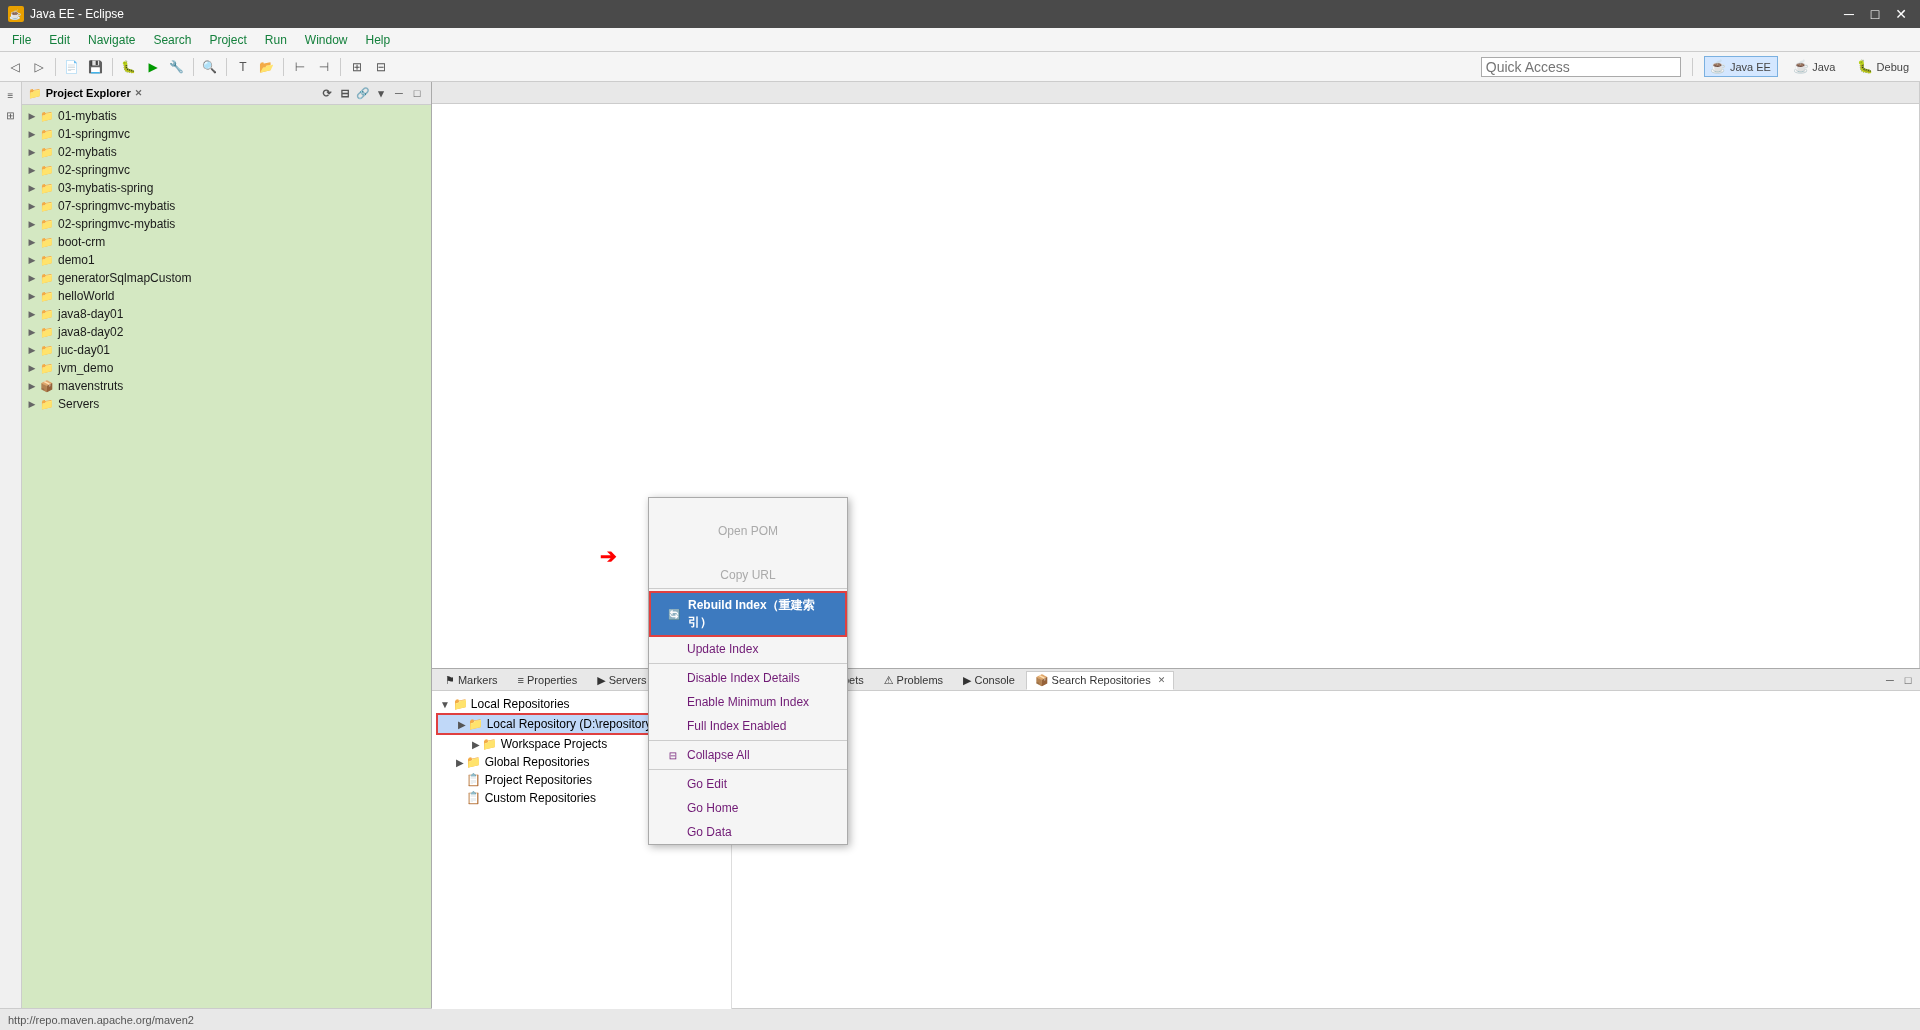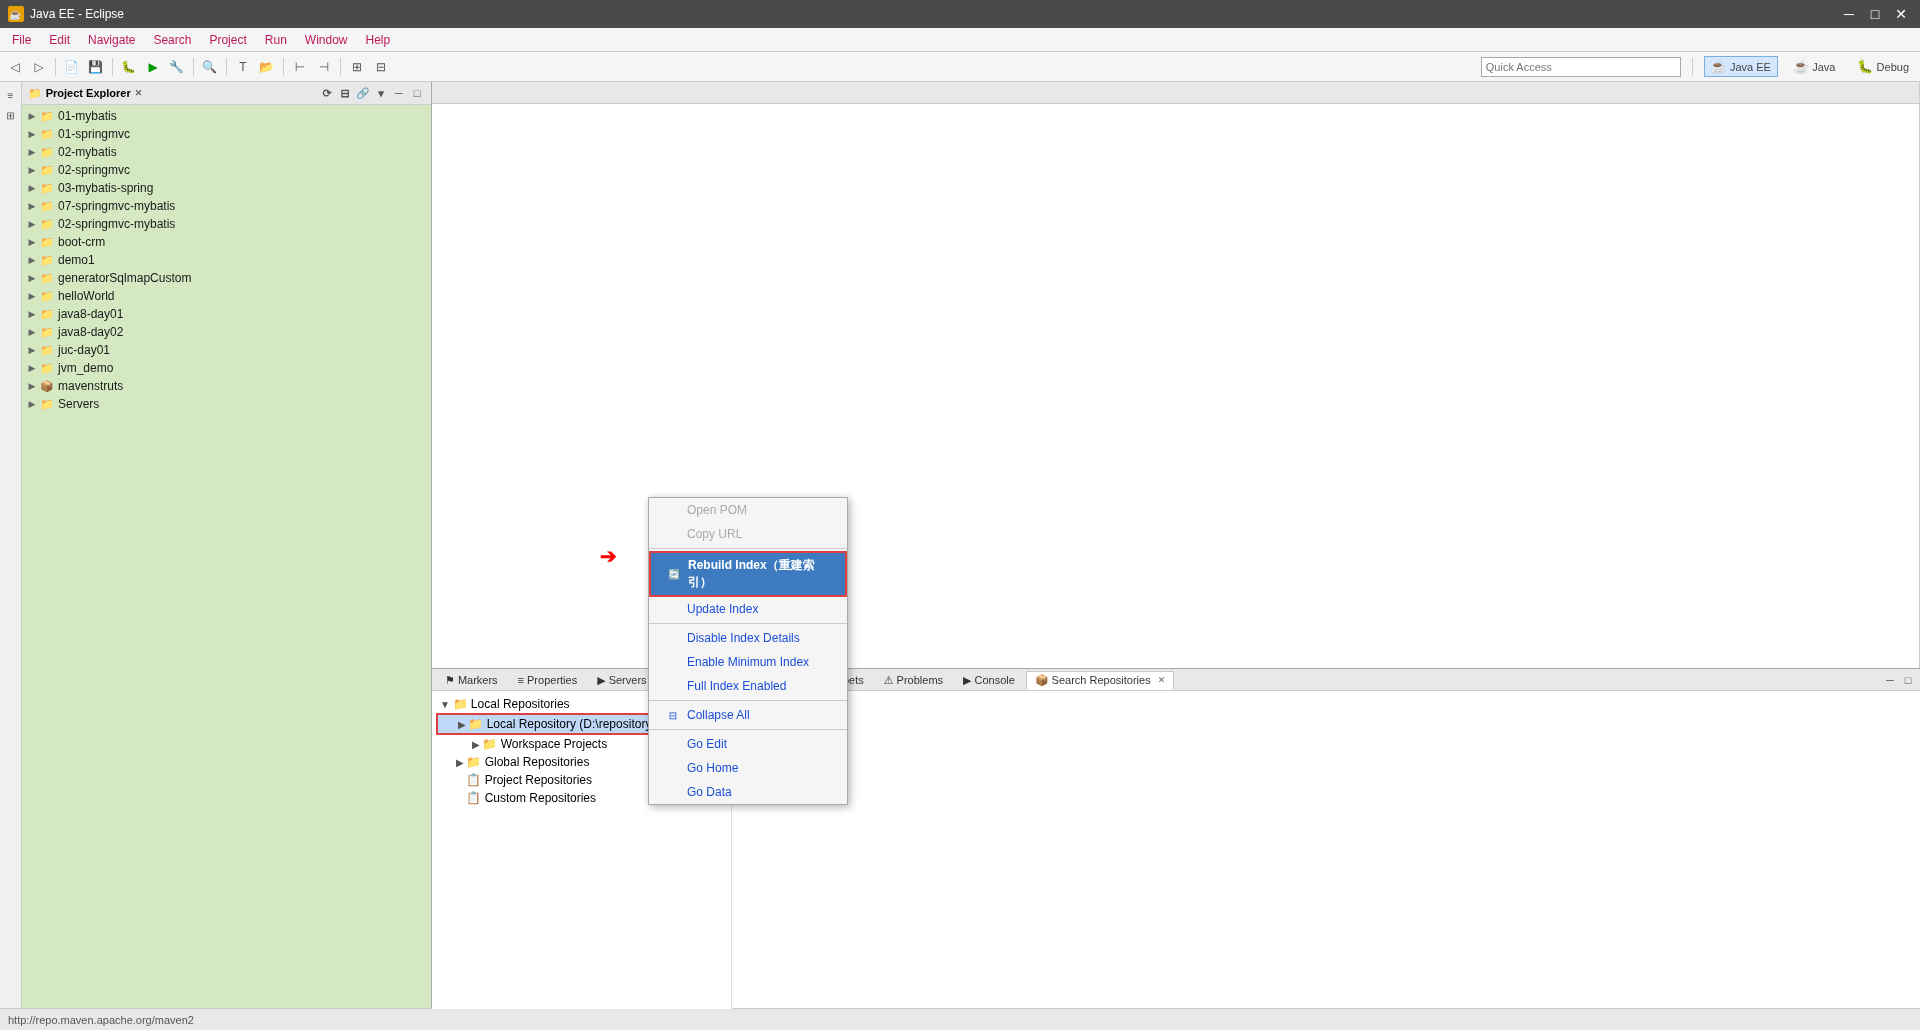--- a/index.html
+++ b/index.html
@@ -28,21 +28,21 @@
       display: flex;
       align-items: center;
       padding: 0 4px;
       border-bottom: 1px solid #ccc;
       gap: 2px;
     }
     #menu-bar span {
       padding: 2px 8px;
       cursor: pointer;
       font-size: 12px;
-      color: #be185d;
+      color: #15803d;
     }
 
     
     #toolbar {
       background: #f5f5f5;
       height: 30px;
       display: flex;
       align-items: center;
       padding: 0 4px;
       border-bottom: 1px solid #ccc;
@@ -66,21 +66,21 @@
       display: flex;
       align-items: center;
       margin-left: auto;
       gap: 8px;
     }
     #quick-access-input {
       width: 200px;
       height: 20px;
       border: 1px solid #aaa;
       padding: 0 4px;
-      font-size: 11px;
+      font-size: 14px;
       background: white;
     }
     .perspective-btn {
       display: flex;
       align-items: center;
       gap: 3px;
       padding: 2px 6px;
       font-size: 11px;
       cursor: pointer;
       border: 1px solid transparent;
@@ -241,23 +241,23 @@
       box-shadow: 2px 2px 8px rgba(0,0,0,0.3);
       z-index: 100;
       font-size: 12px;
     }
     .ctx-item {
       padding: 4px 16px;
       cursor: pointer;
       display: flex;
       align-items: center;
       gap: 6px;
-      color: #1d4ed8;
-    }
-    .ctx-item.disabled { color: #aaa; cursor: default; }
+      color: #701a75;
+    }
+    .ctx-item.disabled { color: #aaa; cursor: default; flex-direction: column; }
     .ctx-item.active-item { background: #3d7abf; color: white; font-weight: bold; border: 2px solid #e04040; }
     .ctx-separator { height: 1px; background: #ccc; margin: 2px 0; }
     .ctx-icon { width: 16px; height: 16px; font-size: 10px; display: flex; align-items: center; justify-content: center; }
 
     
     .red-arrow {
       position: absolute;
       left: 600px;
       top: 544px;
       font-size: 20px;

